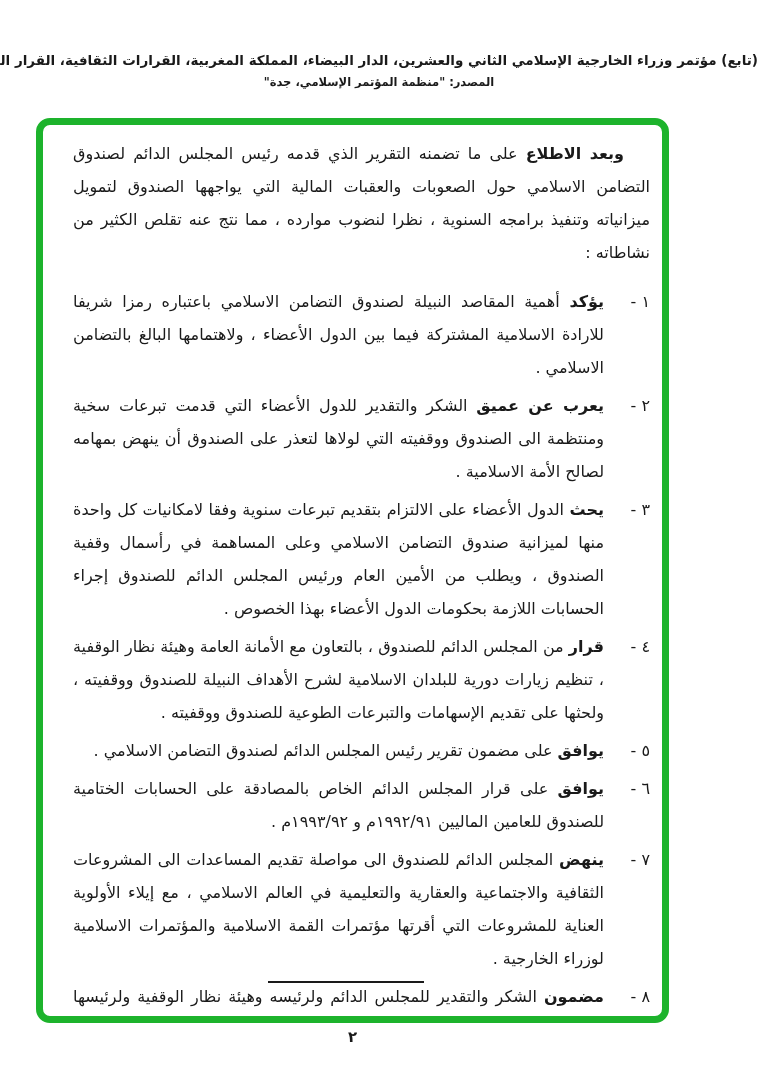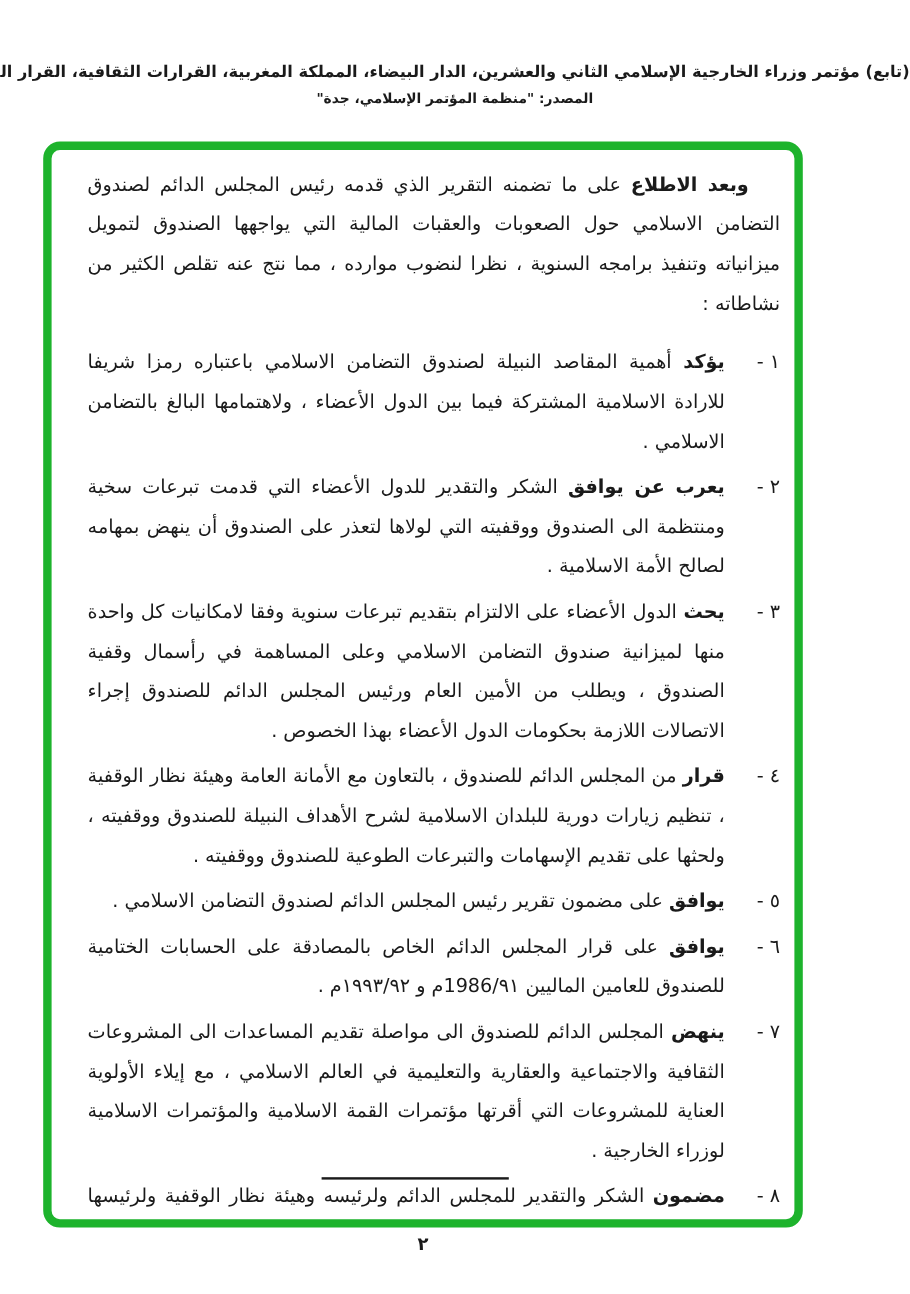--- a/index.html
+++ b/index.html
@@ -54,46 +54,46 @@
       <span>على ما تضمنه التقرير الذي قدمه رئيس المجلس الدائم لصندوق التضامن الاسلامي حول الصعوبات والعقبات المالية التي يواجهها الصندوق لتمويل ميزانياته وتنفيذ برامجه السنوية ، نظرا لنضوب موارده ، مما نتج عنه تقلص الكثير من نشاطاته :</span></p>
 
     <div class="item">
       <span class="num">١ -</span>
       <p class="itext"><span class="lead">يؤكد</span>
         <span>أهمية المقاصد النبيلة لصندوق التضامن الاسلامي باعتباره رمزا شريفا للارادة الاسلامية المشتركة فيما بين الدول الأعضاء ، ولاهتمامها البالغ بالتضامن الاسلامي .</span></p>
     </div>
 
     <div class="item">
       <span class="num">٢ -</span>
-      <p class="itext"><span class="lead">يعرب عن يوافق</span>
+      <p class="itext"><span class="lead">يعرب عن عميق</span>
         <span>الشكر والتقدير للدول الأعضاء التي قدمت تبرعات سخية ومنتظمة الى الصندوق ووقفيته التي لولاها لتعذر على الصندوق أن ينهض بمهامه لصالح الأمة الاسلامية .</span></p>
     </div>
 
     <div class="item">
       <span class="num">٣ -</span>
       <p class="itext"><span class="lead">يحث</span>
-        <span>الدول الأعضاء على الالتزام بتقديم تبرعات سنوية وفقا لامكانيات كل واحدة منها لميزانية صندوق التضامن الاسلامي وعلى المساهمة في رأسمال وقفية الصندوق ، ويطلب من الأمين العام ورئيس المجلس الدائم للصندوق إجراء الاتصالات اللازمة بحكومات الدول الأعضاء بهذا الخصوص .</span></p>
+        <span>الدول الأعضاء على الالتزام بتقديم تبرعات سنوية وفقا لامكانيات كل واحدة منها لميزانية صندوق التضامن الاسلامي وعلى المساهمة في رأسمال وقفية الصندوق ، ويطلب من الأمين العام ورئيس المجلس الدائم للصندوق إجراء الحسابات اللازمة بحكومات الدول الأعضاء بهذا الخصوص .</span></p>
     </div>
 
     <div class="item">
       <span class="num">٤ -</span>
       <p class="itext"><span class="lead">قرار</span>
         <span>من المجلس الدائم للصندوق ، بالتعاون مع الأمانة العامة وهيئة نظار الوقفية ، تنظيم زيارات دورية للبلدان الاسلامية لشرح الأهداف النبيلة للصندوق ووقفيته ، ولحثها على تقديم الإسهامات والتبرعات الطوعية للصندوق ووقفيته .</span></p>
     </div>
 
     <div class="item">
       <span class="num">٥ -</span>
       <p class="itext"><span class="lead">يوافق</span>
         <span>على مضمون تقرير رئيس المجلس الدائم لصندوق التضامن الاسلامي .</span></p>
     </div>
 
     <div class="item">
       <span class="num">٦ -</span>
       <p class="itext"><span class="lead">يوافق</span>
-        <span>على قرار المجلس الدائم الخاص بالمصادقة على الحسابات الختامية للصندوق للعامين الماليين 1986/٩١م و ١٩٩٣/٩٢م .</span></p>
+        <span>على قرار المجلس الدائم الخاص بالمصادقة على الحسابات الختامية للصندوق للعامين الماليين ١٩٩٢/٩١م و ١٩٩٣/٩٢م .</span></p>
     </div>
 
     <div class="item">
       <span class="num">٧ -</span>
       <p class="itext"><span class="lead">ينهض</span>
         <span>المجلس الدائم للصندوق الى مواصلة تقديم المساعدات الى المشروعات الثقافية والاجتماعية والعقارية والتعليمية في العالم الاسلامي ، مع إيلاء الأولوية العناية للمشروعات التي أقرتها مؤتمرات القمة الاسلامية والمؤتمرات الاسلامية لوزراء الخارجية .</span></p>
     </div>
 
     <div class="item">
       <span class="num">٨ -</span>

